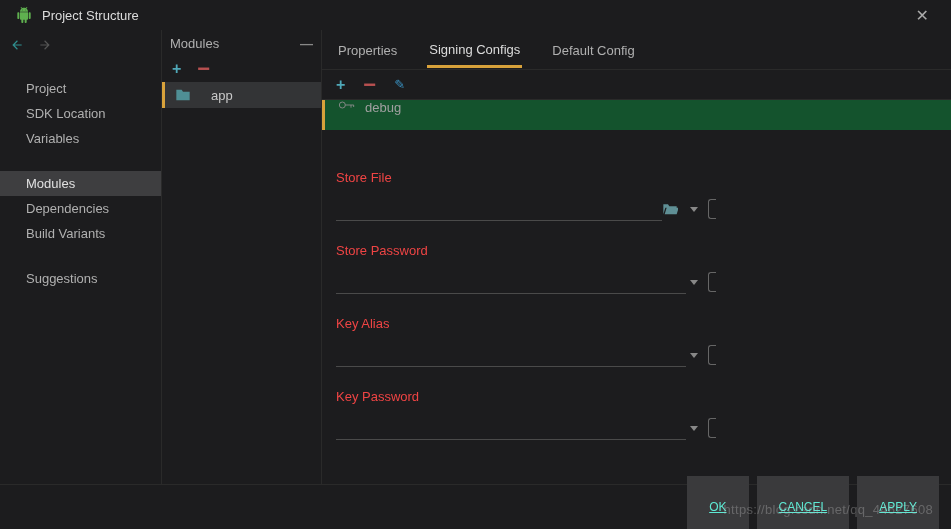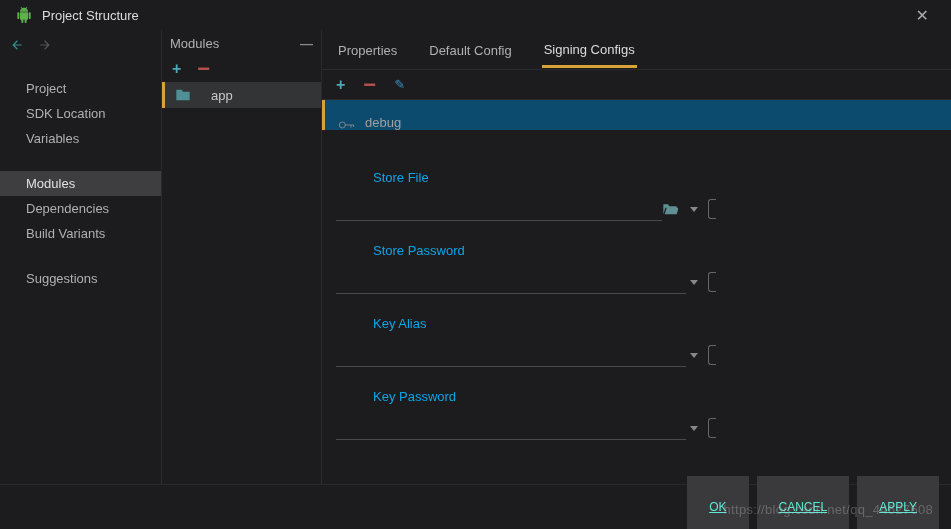--- a/index.html
+++ b/index.html
@@ -116,34 +116,34 @@
       align-items: center;
       gap: 18px;
       padding: 0 14px;
       border-bottom: 1px solid #2a2a2a;
     }
     .pencil { color: #388fbf; font-size: 13px; cursor: pointer; }
 
     .config-row {
       height: 30px;
       display: flex;
-      align-items: flex-end;
+      align-items: flex-start;
       padding: 0 14px;
-      background: #0c4a6e;
+      background: #14532d;
       border-left: 3px solid #d8a23b;
       gap: 10px;
       color: #a0a0a0;
     }
     .key-icon { width: 16px; height: 10px; }
 
     .form {
       padding: 40px 14px 0;
     }
     .field { margin-bottom: 22px; }
-    .field-label { color: #0ea5e9; margin-bottom: 12px; margin-left: 37px; }
+    .field-label { color: #ef4444; margin-bottom: 12px; }
     .field-input-row {
       display: flex;
       align-items: center;
       width: 380px;
       height: 24px;
     }
     .field-input {
       flex: 1;
       height: 24px;
       background: transparent;
@@ -249,22 +249,22 @@
       <svg class="folder-icon" viewBox="0 0 24 20">
         <path fill="#4f8f95" d="M10 2H2v16h20V5H12l-2-3z"></path>
       </svg>
       <span>app</span>
     </div>
   </div>
 
   <div class="content">
     <div class="tabs">
       <div class="tab">Properties</div>
+      <div class="tab active">Signing Configs</div>
       <div class="tab">Default Config</div>
-      <div class="tab active">Signing Configs</div>
     </div>
     <div class="config-toolbar">
       <span class="plus">+</span>
       <span class="minus">−</span>
       <span class="pencil">✎</span>
     </div>
     <div class="config-row">
       <svg class="key-icon" viewBox="0 0 24 14">
         <circle cx="5" cy="7" r="4.5" fill="none" stroke="#8a8a8a" stroke-width="1.4"></circle>
         <path stroke="#8a8a8a" stroke-width="1.4" d="M9.5 7H22M18 7v4M22 7v3" fill="none"></path>

